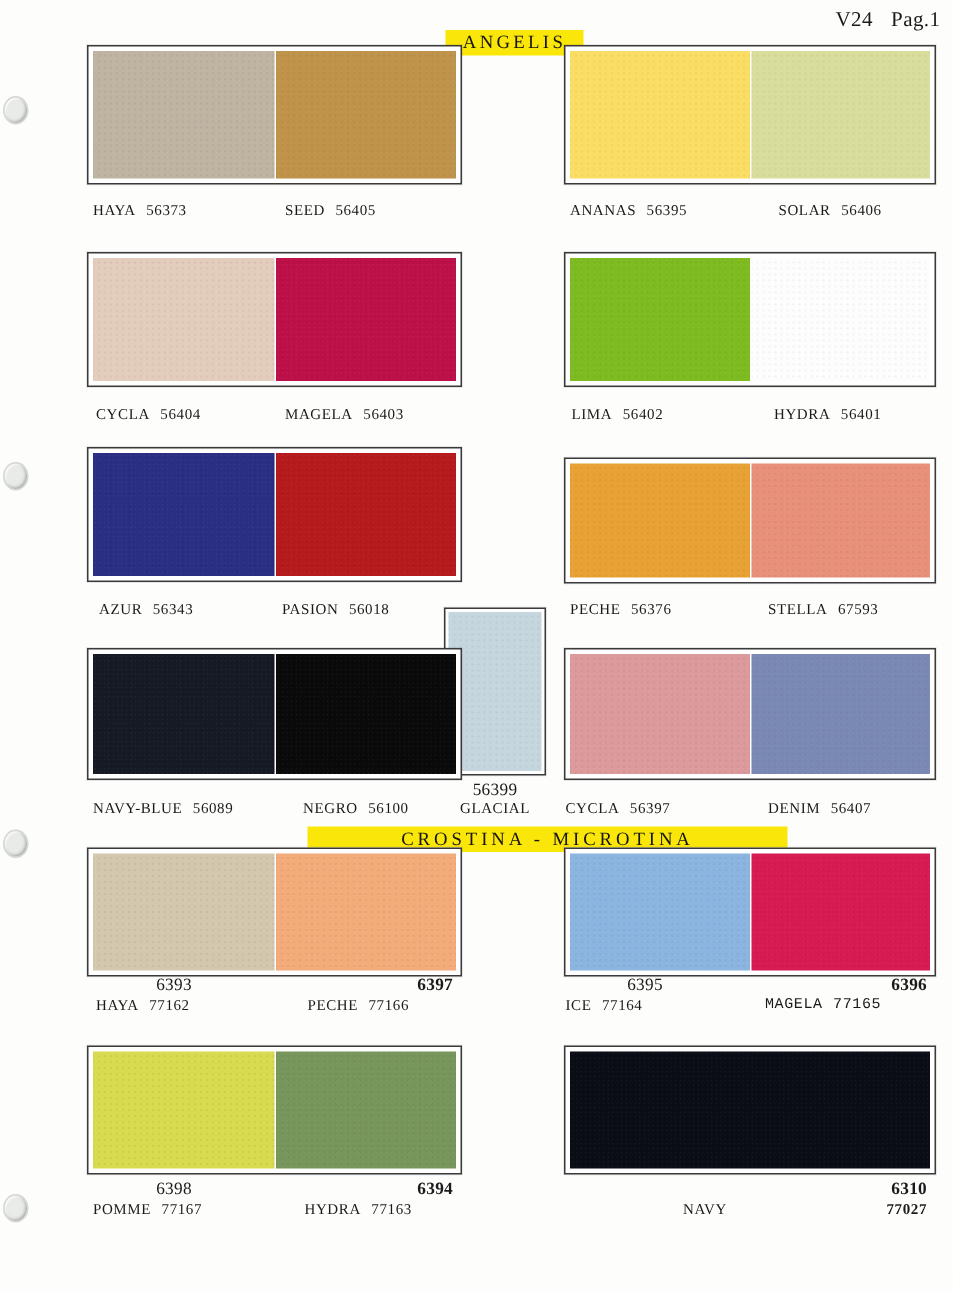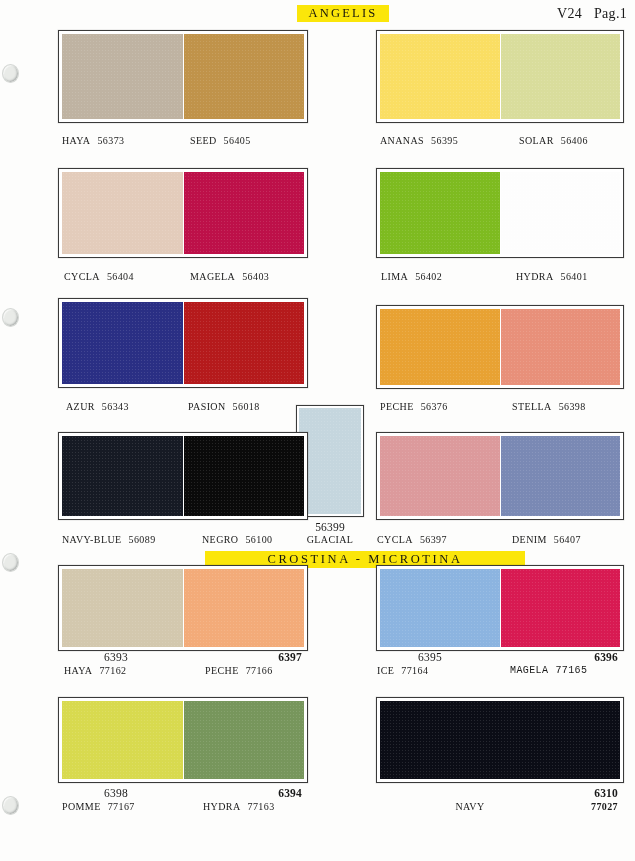--- a/index.html
+++ b/index.html
@@ -39,21 +39,21 @@
     position: absolute;
     background: #fbe60a;
     color: #16160d;
     font-size: 12.5px;
     letter-spacing: 2.2px;
     text-align: center;
     line-height: 17px;
     height: 17px;
     font-family: "Liberation Serif", "DejaVu Serif", serif;
   }
-  #brand-title { left: 297px; top: 5px; width: 92px; }
+  #brand-title { left: 297px; top: 20px; width: 92px; }
   #section-title-crostina { left: 205px; top: 551px; width: 320px; letter-spacing: 2.6px; }
 
   .page-ref {
     position: absolute;
     right: 8px;
     top: 6px;
     font-size: 14px;
     letter-spacing: 0.3px;
     white-space: nowrap;
   }
@@ -177,21 +177,21 @@
   </div>
 
   <div class="block" style="left:376px; top:305px; width:248px; height:84px;">
     <div class="chip" style="background-color: rgb(232, 162, 51);"></div>
     <div class="chip" style="background-color: rgb(232, 144, 122);"></div>
   </div>
   <div class="lbl" style="left:380px; top:400px;">
     <span>PECHE</span><span class="name-gap">56376</span>
   </div>
   <div class="lbl" style="left:512px; top:400px;">
-    <span>STELLA</span><span class="name-gap">56398</span>
+    <span>STELLA</span><span class="name-gap">67593</span>
   </div>
 
   <div class="block" style="left:296px; top:405px; width:68px; height:112px; padding:2px;">
     <div class="chip full" style="background-color: rgb(197, 214, 222);"></div>
   </div>
   <div class="lbl code-top center" style="left:296px; top:520px; width:68px;">56399</div>
   <div class="lbl center" style="left:292px; top:533px; width:76px;">GLACIAL</div>
 
   <div class="block" style="left:58px; top:432px; width:250px; height:88px;">
     <div class="chip" style="background-color: rgb(22, 26, 36);"></div>

